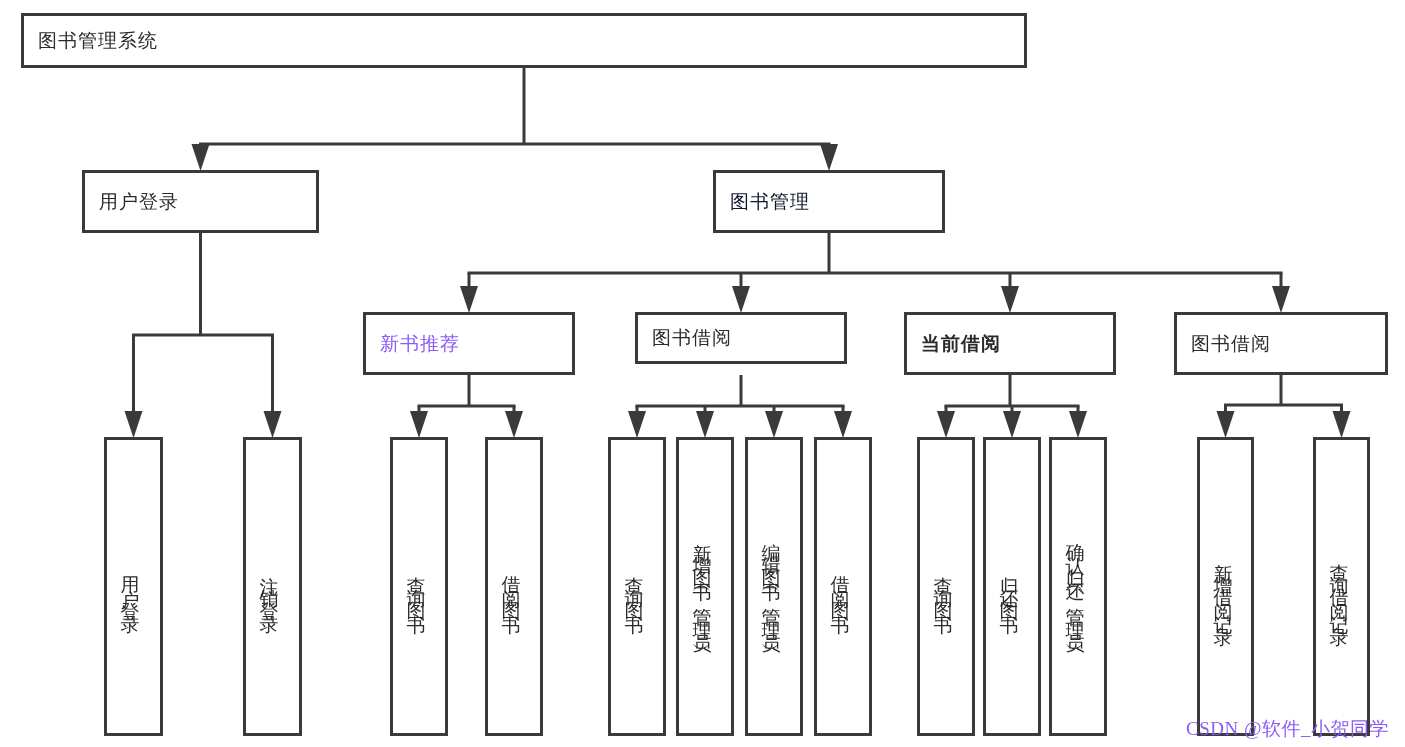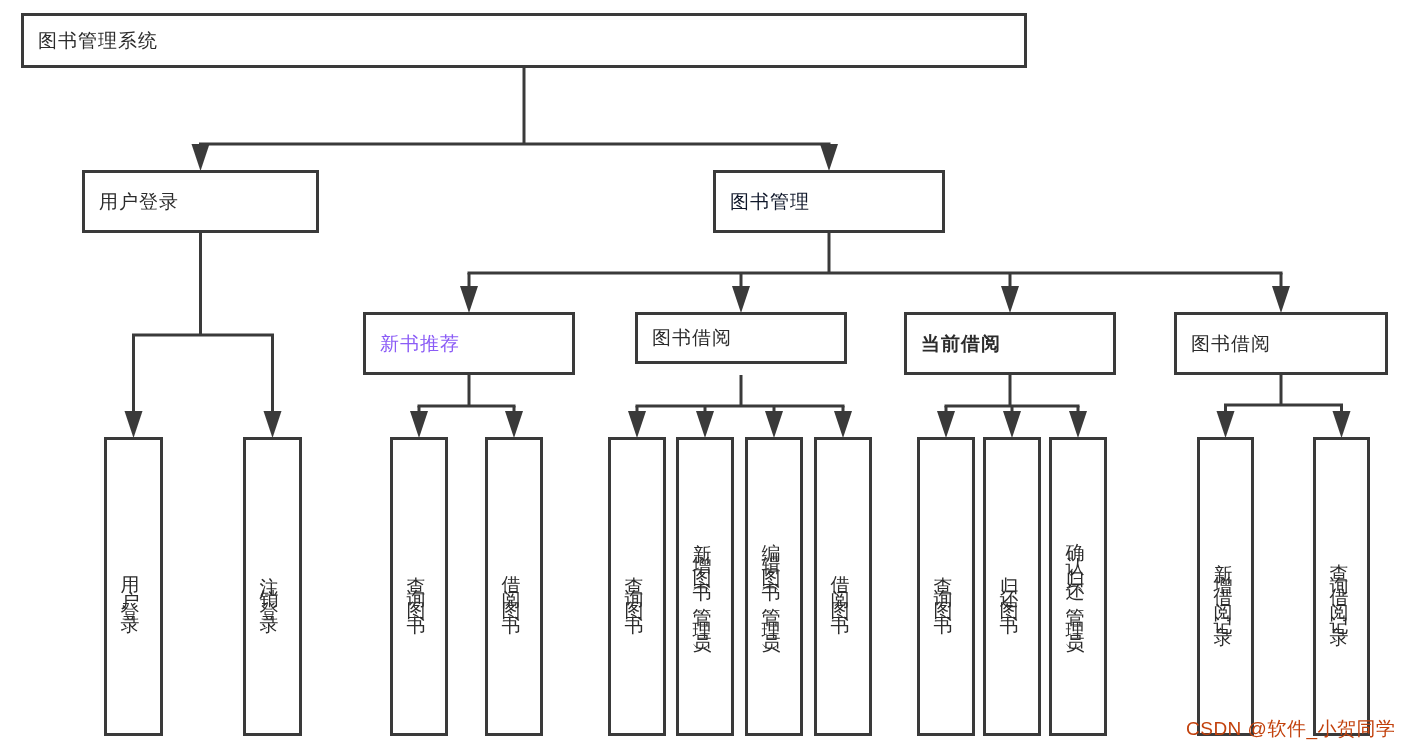--- a/index.html
+++ b/index.html
@@ -169,14 +169,14 @@
       <div class="node v" style="left: 1049px; top: 437px; width: 58px; height: 299px; border-color: rgb(58, 58, 58); background: rgb(255, 255, 255);">
         <span class="label" style="color: rgb(43, 43, 43);">确认归还（管理员）</span>
       </div>
       <div class="node v" style="left: 1197px; top: 437px; width: 57px; height: 299px; border-color: rgb(58, 58, 58); background: rgb(255, 255, 255);">
         <span class="label" style="color: rgb(43, 43, 43);">新增借阅记录</span>
       </div>
       <div class="node v" style="left: 1313px; top: 437px; width: 57px; height: 299px; border-color: rgb(58, 58, 58); background: rgb(255, 255, 255);">
         <span class="label" style="color: rgb(43, 43, 43);">查询借阅记录</span>
       </div>
     </div>
-  <div class="watermark" style="color: #c2410c;">CSDN @软件_小贺同学</div>
+  <div class="watermark" style="color: #8b5cf6; font-family: Liberation Serif, serif;">CSDN @软件_小贺同学</div>
 </div>
 
 </body></html>

